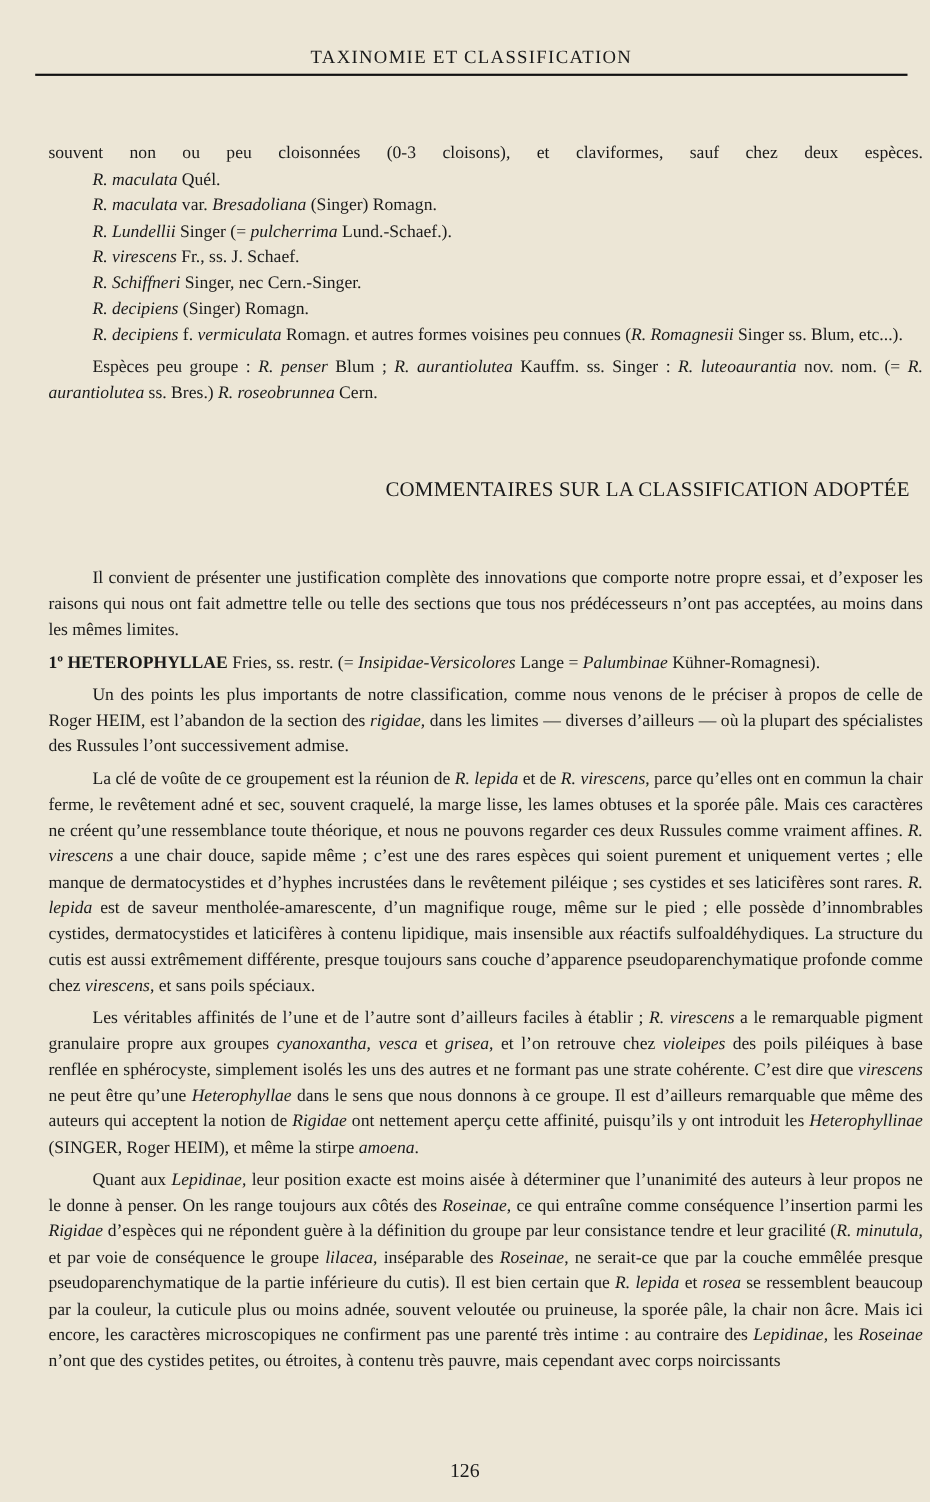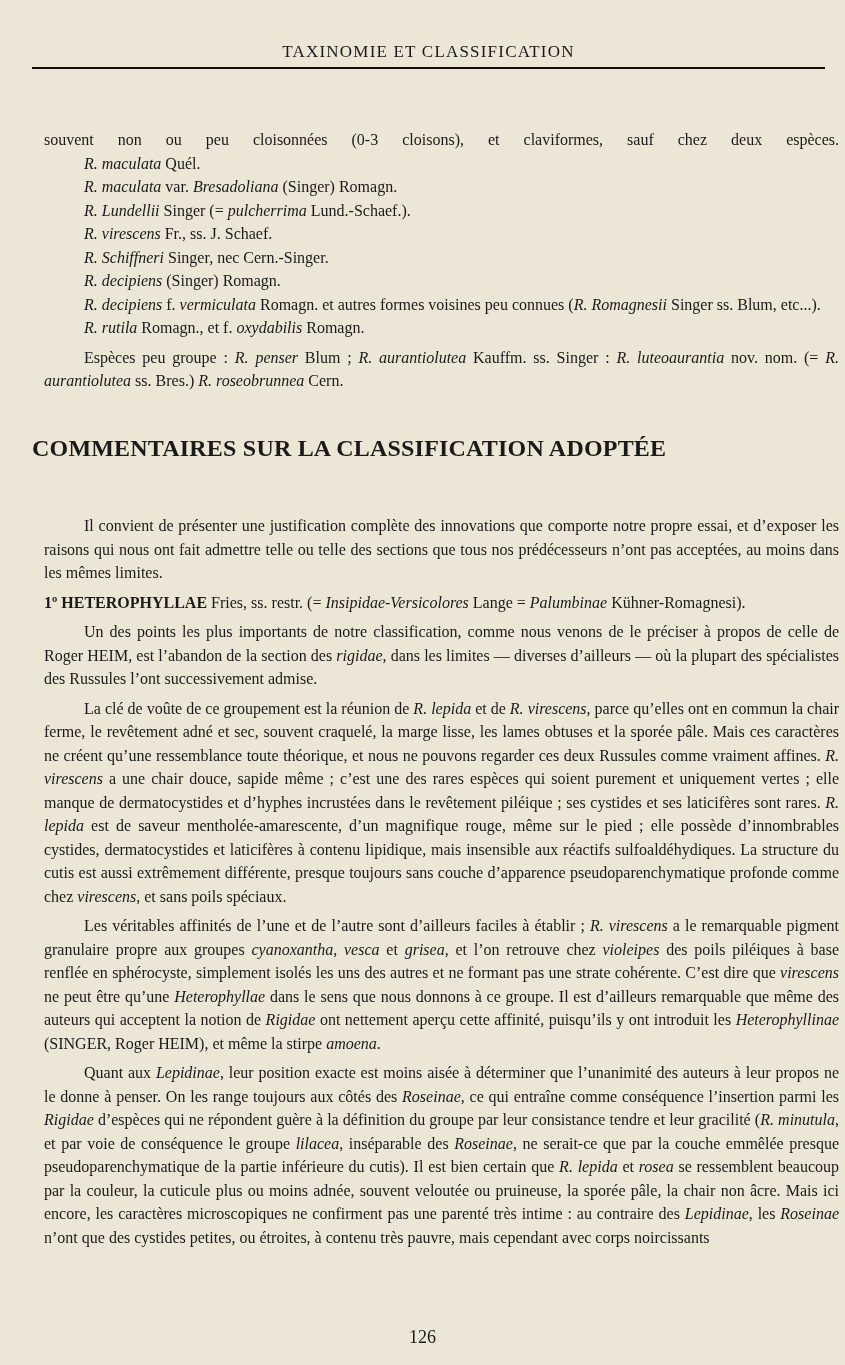--- a/index.html
+++ b/index.html
@@ -27,21 +27,21 @@
   }
   .p { margin: 0; }
   .indent { text-indent: 40px; }
   .list { margin: 0; padding: 0; list-style: none; }
   .list li { padding-left: 40px; text-indent: 0; }
   .list li.wrap { padding-left: 64px; text-indent: -24px; }
   i { font-style: italic; }
   .gap { height: 6px; }
   .section-title {
     position: absolute; left: 32px; width: 795px; top: 435px;
-    text-align: left; font-weight: bold; font-size: 24px;
+    text-align: right; font-weight: normal; font-size: 19px;
     letter-spacing: 0.2px;
   }
   .folio {
     position: absolute; left: 0; width: 845px; top: 1327px;
     text-align: center; font-size: 18px;
   }
   b { font-weight: bold; }
 </style>
 </head>
 <body>
@@ -54,21 +54,20 @@
   <div class="body-text" style="top:92px;">
     <p class="p" style="text-align:justify; text-align-last:justify;">souvent non ou peu cloisonnées (0-3 cloisons), et claviformes, sauf chez deux espèces.</p>
     <ul class="list">
       <li><i>R.</i> <i>maculata</i><span> Quél.</span></li>
       <li><i>R.</i> <i>maculata</i><span> var. </span><i>Bresadoliana</i><span> (Singer) Romagn.</span></li>
       <li><i>R.</i> <i>Lundellii</i><span> Singer (= </span><i>pulcherrima</i><span> Lund.-Schaef.).</span></li>
       <li><i>R.</i> <i>virescens</i><span> Fr., ss. J. Schaef.</span></li>
       <li><i>R.</i> <i>Schiffneri</i><span> Singer, nec Cern.-Singer.</span></li>
       <li><i>R.</i> <i>decipiens</i><span> (Singer) Romagn.</span></li>
       <li class="wrap"><i>R.</i> <i>decipiens</i><span> f. </span><i>vermiculata</i><span> Romagn. et autres formes voisines peu connues (</span><i>R. Romagnesii</i><span> Singer ss. Blum, etc...).</span></li>
-      <li><i>R.</i> <i>rutila</i><span> Romagn., et f. </span><i>oxydabilis</i><span> Romagn.</span></li>
     </ul>
     <div class="gap"></div>
     <p class="p indent"><span>Espèces peu groupe : </span><i>R. penser</i><span> Blum ; </span><i>R. aurantiolutea</i><span> Kauffm. ss. Singer : </span><i>R. luteoaurantia</i><span> nov. nom. (= </span><i>R. aurantiolutea</i><span> ss. Bres.) </span><i>R. roseobrunnea</i><span> Cern.</span></p>
   </div>
 
   <h2 class="section-title" style="margin:0;">COMMENTAIRES SUR LA CLASSIFICATION ADOPTÉE</h2>
 
   <div class="body-text" style="top:478px;">
     <p class="p indent">Il convient de présenter une justification complète des innovations que comporte notre propre essai, et d’exposer les raisons qui nous ont fait admettre telle ou telle des sections que tous nos prédécesseurs n’ont pas acceptées, au moins dans les mêmes limites.</p>
     <div class="gap"></div>

